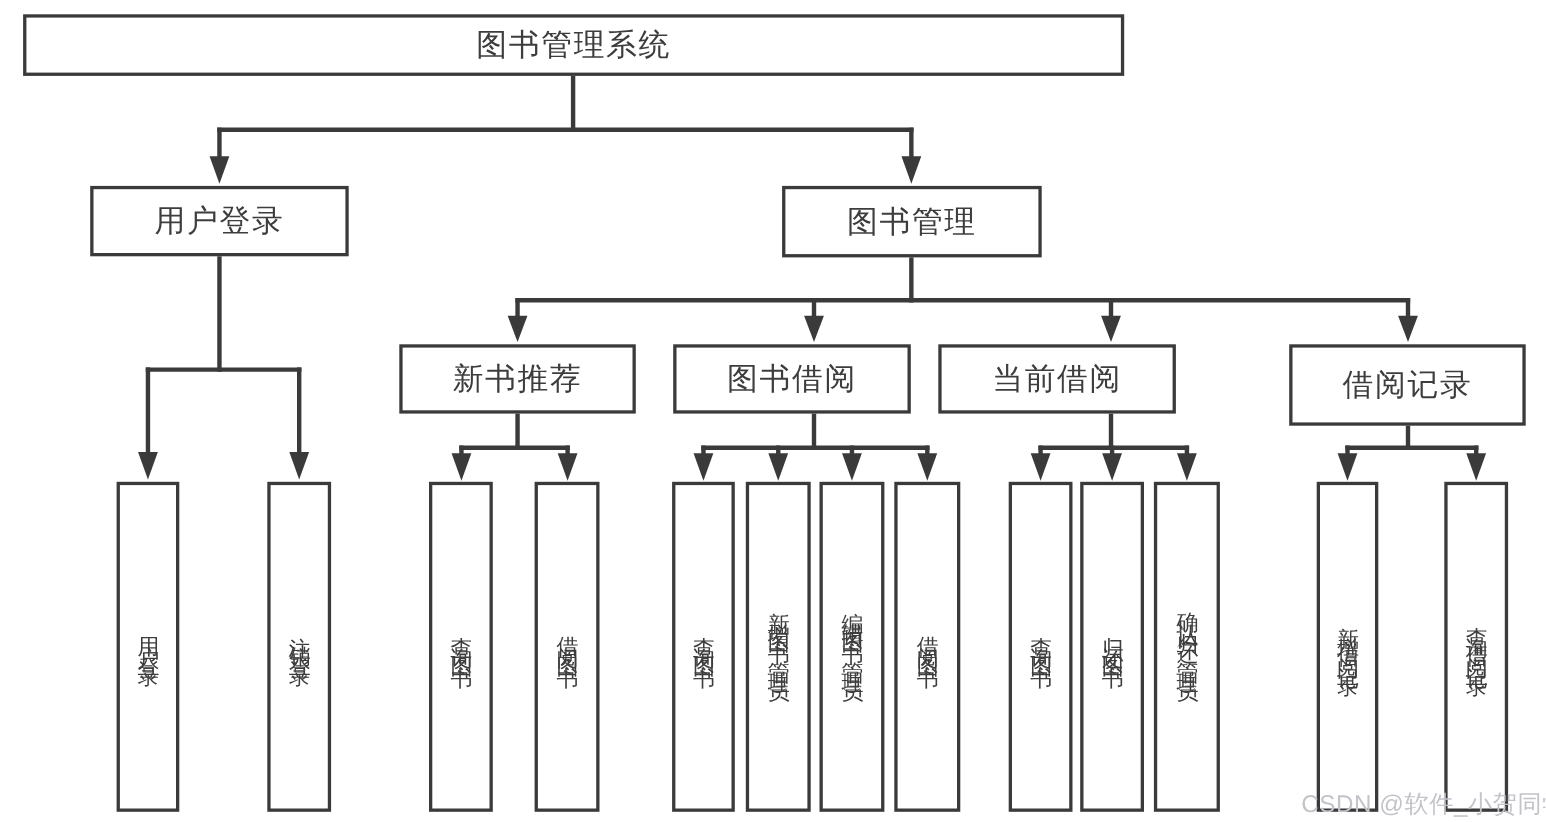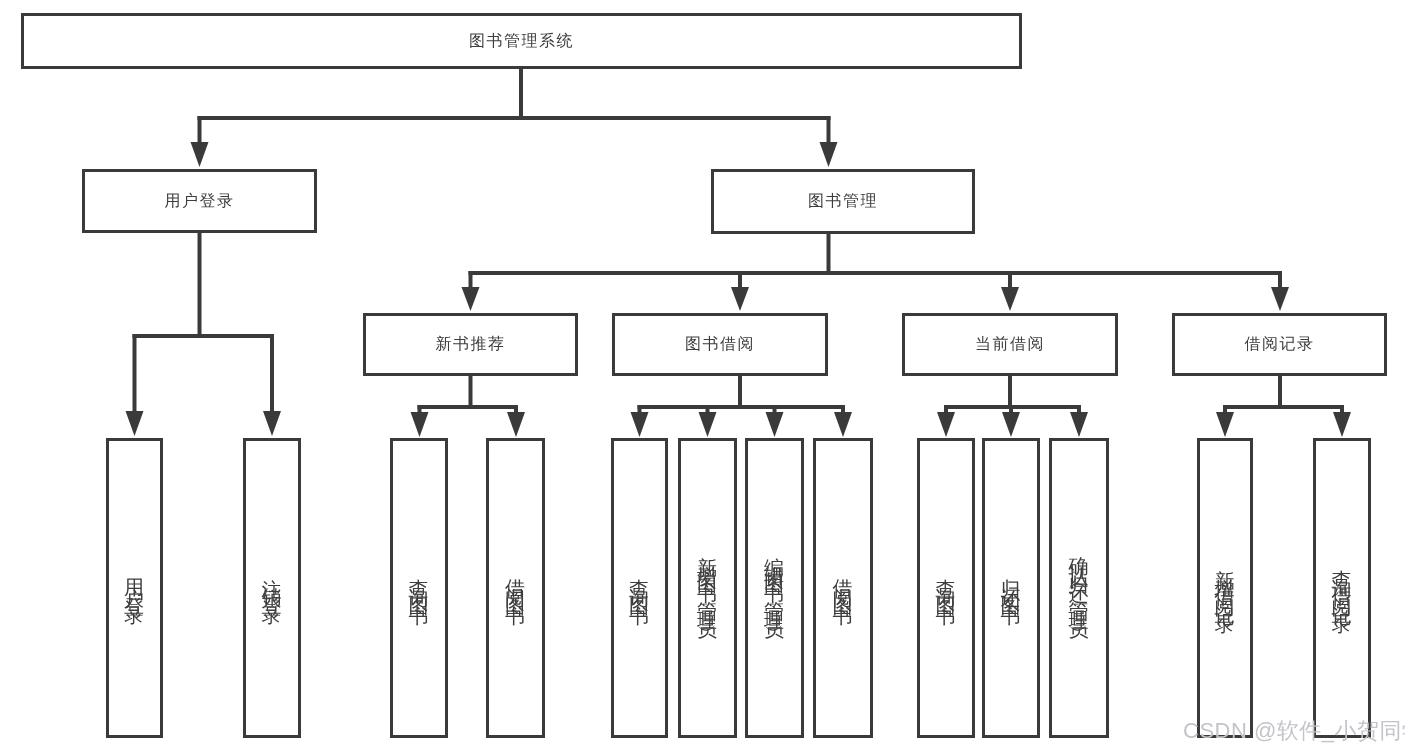--- a/index.html
+++ b/index.html
@@ -15,38 +15,38 @@
   }
   .connectors { position: absolute; left: 0; top: 0; z-index: 1; }
   .node {
     position: absolute;
     border: 3px solid #3a3a3a;
     background: #ffffff;
     display: flex; align-items: center; justify-content: center;
     color: #3d3d3d;
     z-index: 2;
   }
-  .h-node { font-size: 16px; letter-spacing: 1.5px; }
+  .h-node { font-size: 28px; letter-spacing: 1.5px; }
   .v-node { padding-bottom: 14px; }
   .v-node .vtext {
     writing-mode: vertical-rl;
     text-orientation: mixed;
     font-size: 20px;
     letter-spacing: 9px;
     line-height: 1;
     white-space: nowrap;
   }
   
   .n-root   { left: 21px;   top: 13px;  width: 1001px; height: 56px; }
   .n-l2-user{ left: 82px;   top: 169px; width: 235px;  height: 64px; }
-  .n-l2-book{ left: 711px;  top: 169px; width: 264px;  height: 65px; }
+  .n-l2-book{ left: 711px;  top: 169px; width: 236px;  height: 65px; }
   .n-l3-new { left: 363px;  top: 313px; width: 215px;  height: 63px; align-items: center; }
   .n-l3-bor { left: 612px;  top: 313px; width: 216px;  height: 63px; }
-  .n-l3-cur { left: 902px;  top: 313px; width: 216px;  height: 63px; }
-  .n-l3-rec { left: 1172px; top: 313px; width: 215px;  height: 63px; }
+  .n-l3-cur { left: 853px;  top: 313px; width: 216px;  height: 63px; }
+  .n-l3-rec { left: 1172px; top: 313px; width: 215px;  height: 74px; }
   .leaf     { top: 438px; height: 300px; }
   .n-lf-user   { left: 106px;  width: 57px; }
   .n-lf-logout { left: 243px;  width: 58px; }
   .n-g1a { left: 390px;  width: 58px; }
   .n-g1b { left: 486px;  width: 59px; }
   .n-g2a { left: 611px;  width: 57px; }
   .n-g2b { left: 678px;  width: 59px; }
   .n-g2c { left: 745px;  width: 59px; }
   .n-g2d { left: 813px;  width: 60px; }
   .n-g3a { left: 917px;  width: 58px; }

